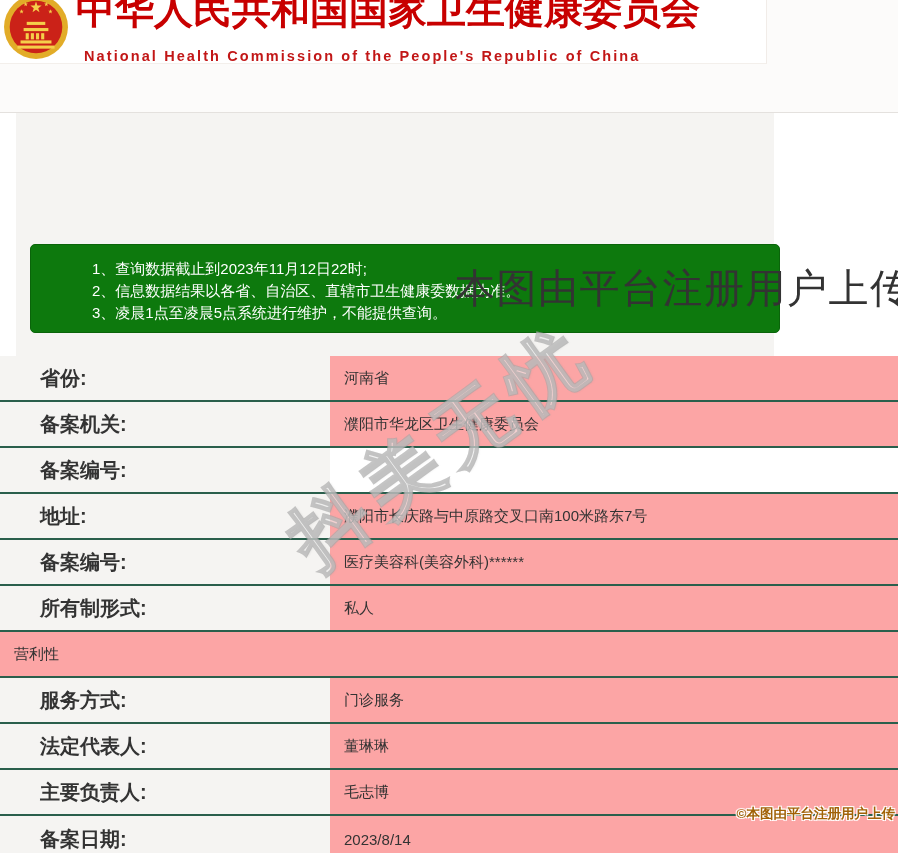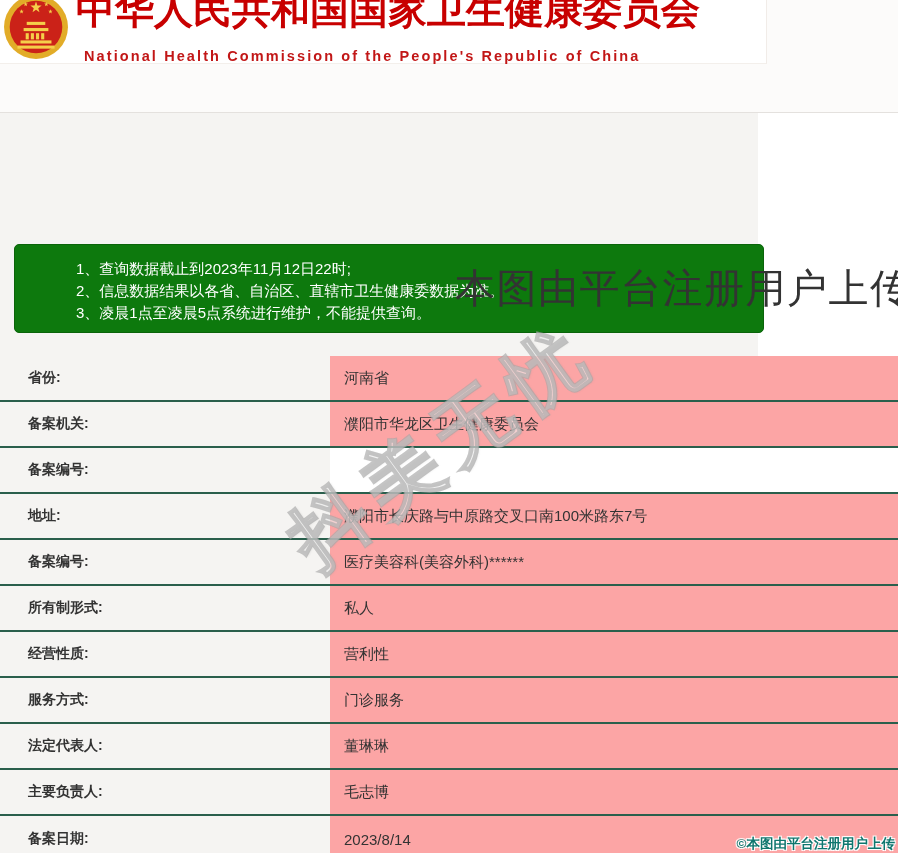--- a/index.html
+++ b/index.html
@@ -8,46 +8,46 @@
   .page{position:relative;width:898px;height:853px;overflow:hidden;background:#fff;}
 
   
   .header-band{position:absolute;left:0;top:0;width:898px;height:112px;background:#fcfbfa;border-bottom:1px solid #e4e1de;}
   .header-img-block{position:absolute;left:0;top:0;width:766px;height:63px;background:#ffffff;border-right:1px solid #f1ece8;border-bottom:1px solid #f3efeb;}
   .emblem{position:absolute;left:3px;top:-6px;width:66px;height:66px;}
   .cn-title{position:absolute;left:76px;top:-11px;font-size:39px;line-height:41px;font-weight:bold;color:#c80000;letter-spacing:0px;white-space:nowrap;}
   .en-title{position:absolute;left:84px;top:48px;font-size:14.5px;font-weight:bold;color:#c21717;letter-spacing:2.1px;white-space:nowrap;}
 
   
-  .mid-band{position:absolute;left:0;top:113px;width:758px;height:243px;background:#f5f4f2;}
+  .mid-band{position:absolute;left:16px;top:113px;width:758px;height:243px;background:#f5f4f2;}
   .notice-box{position:absolute;left:14px;top:131px;right:-6px;height:89px;box-sizing:border-box;
       background:#0d790d;border:1px solid #0a640a;border-radius:5px;
       padding:13px 10px 0 61px;}
   .notice-line{color:#ffffff;font-size:15px;line-height:22px;white-space:nowrap;}
   .inst-title{position:absolute;left:455px;top:264px;font-size:40px;line-height:48px;color:#333;letter-spacing:1.5px;white-space:nowrap;}
 
   
   .record-table{position:absolute;left:0;top:356px;right:0;bottom:-20px;display:flex;flex-direction:column;}
   .row{flex:0 0 46px;height:46px;box-sizing:border-box;display:flex;border-bottom:2px solid #2a5f4c;}
   .row.last{border-bottom:none;}
   .cell-label{width:330px;box-sizing:border-box;background:#f5f4f2;display:flex;align-items:center;
-      padding-left:28px;font-size:14px;font-weight:bold;color:#333;}
+      padding-left:40px;font-size:20px;font-weight:bold;color:#333;}
   .cell-value{flex:1;background:#fca5a5;display:flex;align-items:center;
       padding-left:14px;font-size:15px;color:#333;white-space:nowrap;overflow:hidden;}
 
   
   .watermark{position:absolute;left:267px;top:396px;z-index:40;pointer-events:none;
       font-size:76px;font-weight:bold;letter-spacing:12px;white-space:nowrap;
       color:rgba(255,255,255,0.5);
       -webkit-text-stroke:2px rgba(168,168,168,0.65);
       text-shadow:1px 1px 2px rgba(150,150,150,0.25);
       transform:rotate(-36deg);transform-origin:center center;}
 
   
-  .credit{position:absolute;right:3px;top:835px;z-index:60;font-size:13.5px;font-weight:bold;color:#0f766e;
+  .credit{position:absolute;right:3px;top:805px;z-index:60;font-size:13.5px;font-weight:bold;color:#a16207;
       text-shadow:-1px -1px 0 #fff,1px -1px 0 #fff,-1px 1px 0 #fff,1px 1px 0 #fff,0 0 2px #fff;
       white-space:nowrap;}
 </style>
 </head>
 <body>
 
 <div class="page">
 
   <div class="header-band">
     <div class="header-img-block">
@@ -100,21 +100,20 @@
     </div>
     <div class="row">
       <div class="cell-label">备案编号:</div>
       <div class="cell-value">医疗美容科(美容外科)******</div>
     </div>
     <div class="row">
       <div class="cell-label">所有制形式:</div>
       <div class="cell-value">私人</div>
     </div>
     <div class="row">
-      <div class="cell-label">经营性质:</div>
       <div class="cell-value">营利性</div>
     </div>
     <div class="row">
       <div class="cell-label">服务方式:</div>
       <div class="cell-value">门诊服务</div>
     </div>
     <div class="row">
       <div class="cell-label">法定代表人:</div>
       <div class="cell-value">董琳琳</div>
     </div>

